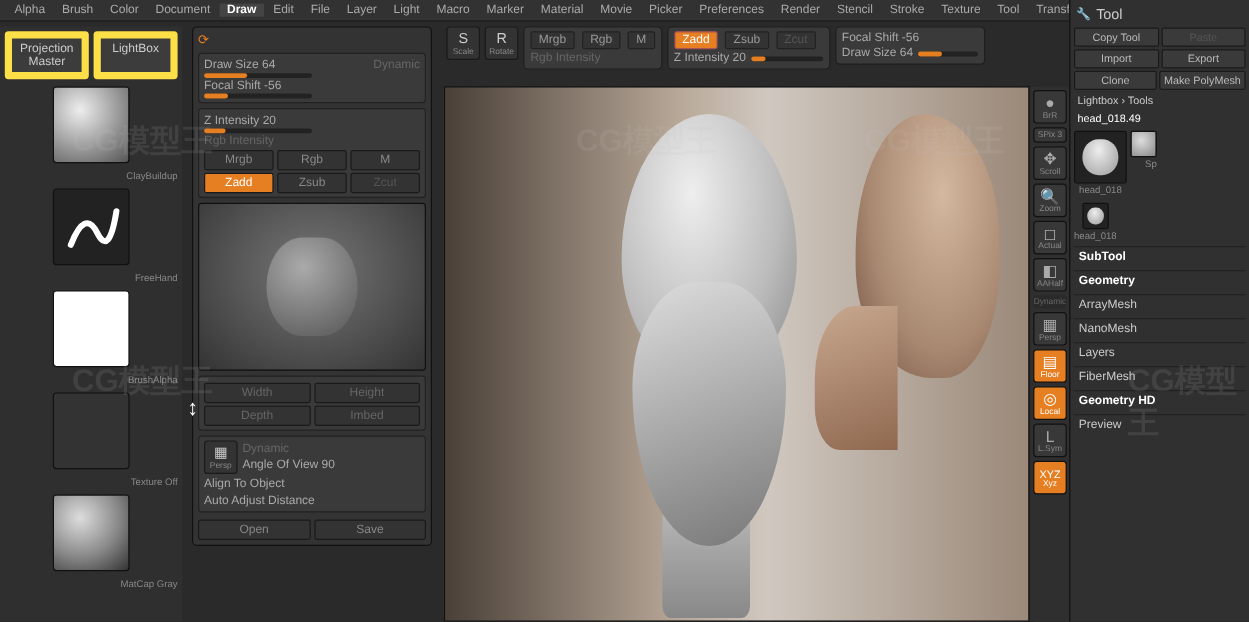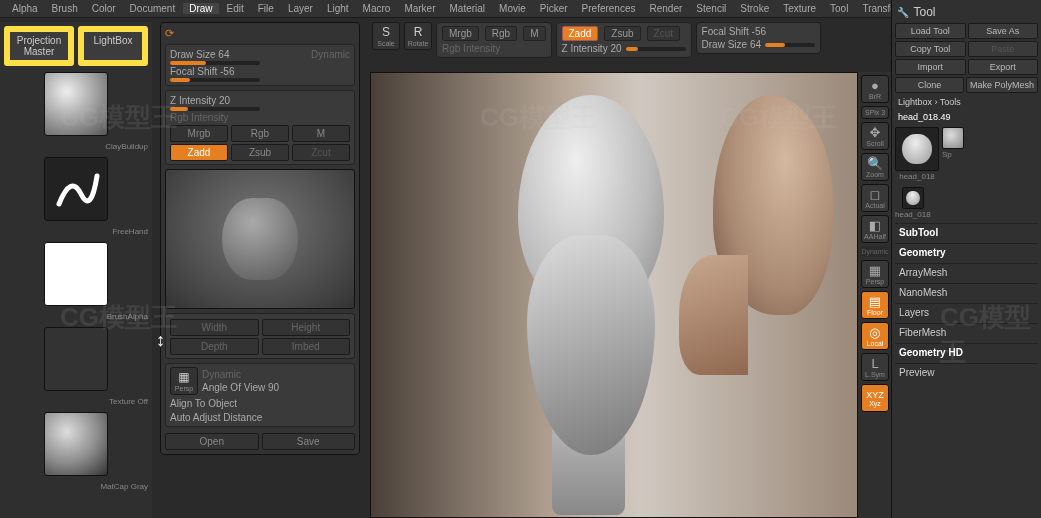--- a/index.html
+++ b/index.html
@@ -3,21 +3,21 @@
 <meta charset="utf-8">
 <style>
 * { margin:0; padding:0; box-sizing:border-box; font-family:Tahoma,Arial,sans-serif; font-size:10px; color:#ccc; user-select:none; }
 body { background:#2a2a2a; width:1041px; height:518px; overflow:hidden; position:relative; }
 .row { display:flex; align-items:center; }
 .col { display:flex; flex-direction:column; }
 
 
 .menubar { height:18px; background:#323232; display:flex; align-items:center; padding:0 6px; gap:2px; border-bottom:1px solid #1a1a1a; }
 .menubar span { padding:0 6px; color:#aaa; cursor:pointer; }
-.menubar span.active { background:#444; color:#fff; }
+.menubar span.active { background:#444; color:#fff;font-weight:bold; }
 
 
 .topstrip { position:absolute; top:22px; left:160px; right:0; height:48px; display:flex; align-items:flex-start; gap:4px; }
 .panel { background:#3a3a3a; border:1px solid #1e1e1e; border-radius:4px; padding:3px 5px; }
 .slider-row { display:flex; align-items:center; gap:4px; margin:1px 0; }
 .slider-track { height:4px; background:#222; border-radius:2px; width:90px; position:relative; }
 .slider-fill { height:100%; background:#e67e22; border-radius:2px; }
 .lbl { color:#aaa; white-space:nowrap; }
 .lbl-dim { color:#666; }
 .pill { padding:1px 6px; border:1px solid #222; border-radius:2px; background:#333; color:#999; cursor:pointer; }
@@ -306,43 +306,39 @@
       <span class="t" style="color:#fff">Xyz</span>
     </div>
 </div>
 
 <div class="toolpanel">
   <div class="title">
       <span>🔧</span>
       <span style="font-size:12px">Tool</span>
     </div>
   <div class="btnrow2">
-      <div class="tb">Load Tool</div>
-      <div class="tb">Save As</div>
-    </div>
-  <div class="btnrow2">
       <div class="tb">Copy Tool</div>
       <div class="tb" style="color:#555">Paste</div>
     </div>
   <div class="btnrow2">
       <div class="tb">Import</div>
       <div class="tb">Export</div>
     </div>
   <div class="btnrow2">
       <div class="tb">Clone</div>
       <div class="tb">Make PolyMesh</div>
     </div>
   <div style="padding:2px 3px;color:#ccc;font-size:9px;">Lightbox › Tools</div>
   <div style="padding:1px 3px;color:#fff;font-size:9px;">head_018.49</div>
   <div class="thumbs">
     <div class="col" style="align-items:center">
       <div class="thumb head"></div>
       <div class="thlbl">head_018</div>
     </div>
-    <div class="col" style="align-items:flex-start">
+    <div class="col" style="align-items:flex-end">
       <div class="thumb" style="width:22px;height:22px;background:radial-gradient(circle at 40% 35%,#ddd,#888);"></div>
       <div class="thlbl">Sp</div>
     </div>
   </div>
   <div class="thumbs">
     <div class="col" style="align-items:center">
       <div class="thumb head" style="width:22px;height:22px;"></div>
       <div class="thlbl">head_018</div>
     </div>
   </div>

